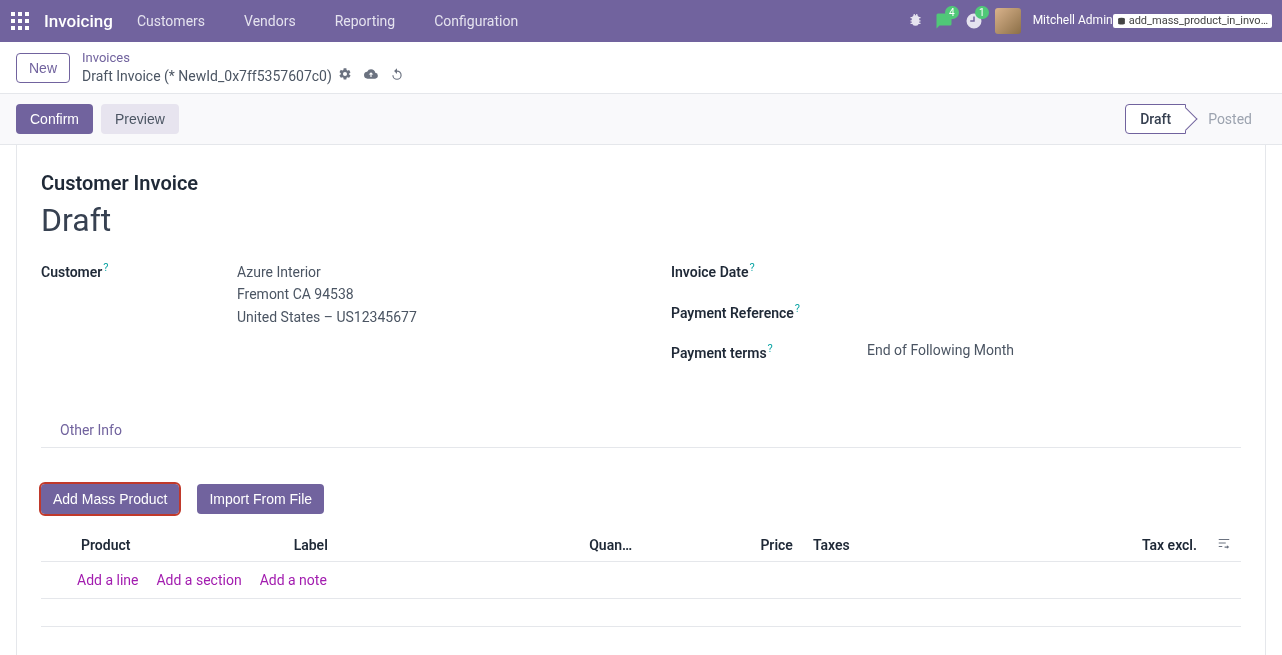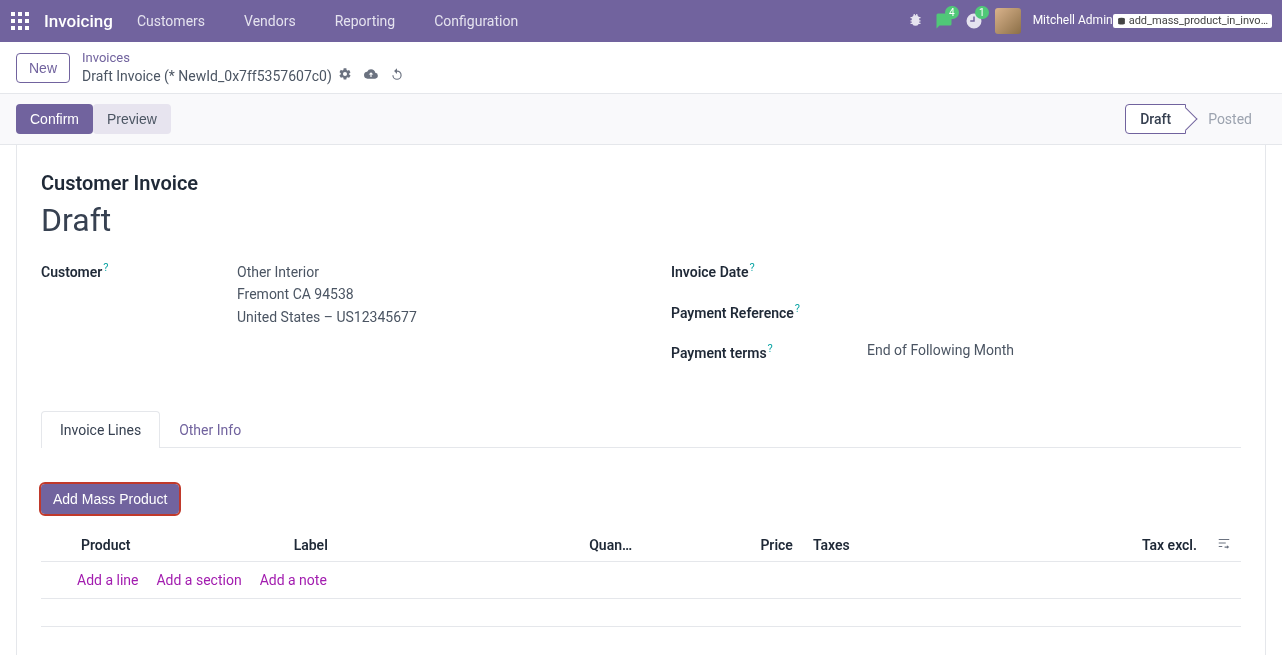--- a/index.html
+++ b/index.html
@@ -31,21 +31,21 @@
   .bc-top { color: #71639e; font-size: 13px; cursor: pointer; }
   .bc-detail { display: flex; align-items: center; font-size: 14px; color: #4b5563; }
   .bc-icons { display: inline-flex; gap: 12px; margin-left: 6px; }
   .bc-icons span { cursor: pointer; }
   .bc-icons svg { width: 14px; height: 14px; fill: #6b7280; }
 
   
   .action-bar { background: #f9f9fb; border-bottom: 1px solid #e5e7eb; padding: 10px 16px; display: flex; align-items: center; }
   .btn { border: none; padding: 7px 14px; border-radius: 4px; font-size: 14px; cursor: pointer; }
   .btn-primary { background: #71639e; color: #fff; }
-  .btn-secondary { background: #e7e4ef; color: #4b5563; }
+  .btn-secondary { background: #e7e4ef; color: #4b5563; margin-left: 8px; }
   .action-spacer { flex: 1; }
   .status-wrap { display: flex; align-items: center; }
   .status-chip { padding: 6px 14px; font-size: 14px; position: relative; }
   .status-draft { border: 1px solid #71639e; border-radius: 4px 0 0 4px; color: #374151; font-weight: 500; background: #fff; }
   .status-draft::after { content: ""; position: absolute; right: -9px; top: 50%; transform: translateY(-50%) rotate(45deg); width: 16px; height: 16px; border-top: 1px solid #71639e; border-right: 1px solid #71639e; background: #fff; }
   .status-posted { color: #9ca3af; padding-left: 22px; }
 
   
   .sheet-wrap { padding: 0 16px 30px; }
   .sheet { border: 1px solid #e5e7eb; border-top: none; border-radius: 0 0 4px 4px; padding: 26px 24px; }
@@ -175,21 +175,21 @@
     <div class="form-label-top">Customer Invoice</div>
     <div class="form-title">Draft</div>
 
     <div class="form-grid">
       <div class="col">
         <div class="field-row">
           <div class="field-label">
             <span>Customer</span><span class="help-q">?</span>
           </div>
           <div class="field-val addr-block">
-            <div>Other Interior</div>
+            <div>Azure Interior</div>
             <div>Fremont CA 94538</div>
             <div>United States – US12345677</div>
           </div>
         </div>
       </div>
       <div class="col right-col">
         <div class="field-row">
           <div class="field-label">
             <span>Invoice Date</span><span class="help-q">?</span>
           </div>
@@ -204,26 +204,26 @@
         <div class="field-row">
           <div class="field-label">
             <span>Payment terms</span><span class="help-q">?</span>
           </div>
           <div class="field-val">End of Following Month</div>
         </div>
       </div>
     </div>
 
     <div class="tabs">
-      <div class="tab active">Invoice Lines</div>
       <div class="tab">Other Info</div>
     </div>
 
     <div class="line-buttons">
       <button class="btn-purple btn-highlight">Add Mass Product</button>
+      <button class="btn-purple">Import From File</button>
     </div>
 
     <table class="tbl">
       <thead>
         <tr>
           <th style="width:30px;"></th>
           <th>Product</th>
           <th>Label</th>
           <th class="r">Quan…</th>
           <th class="r">Price</th>

